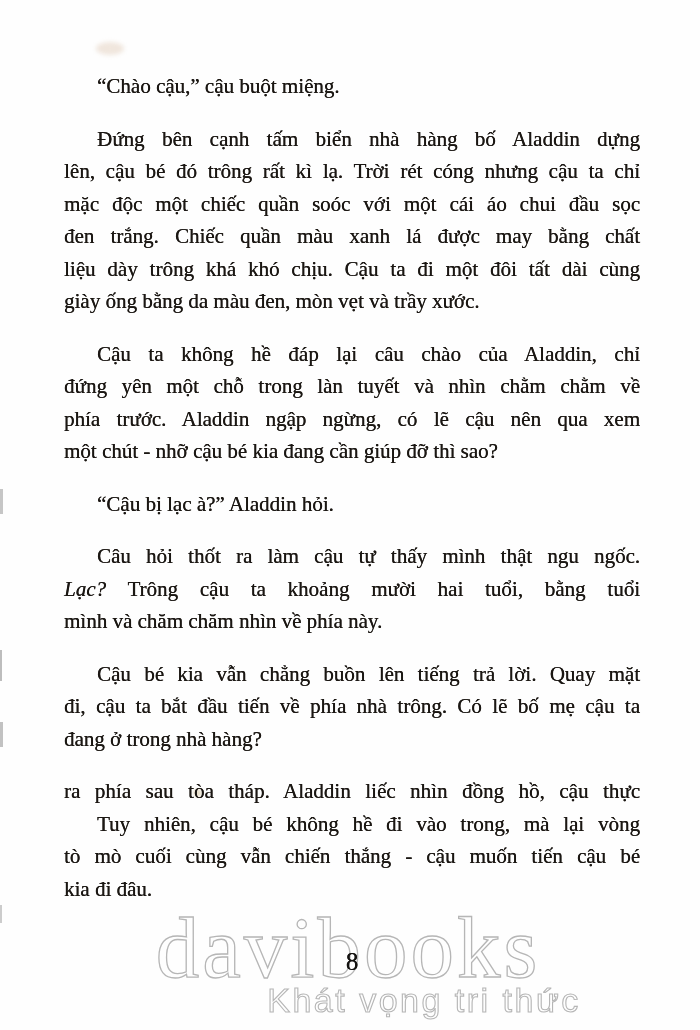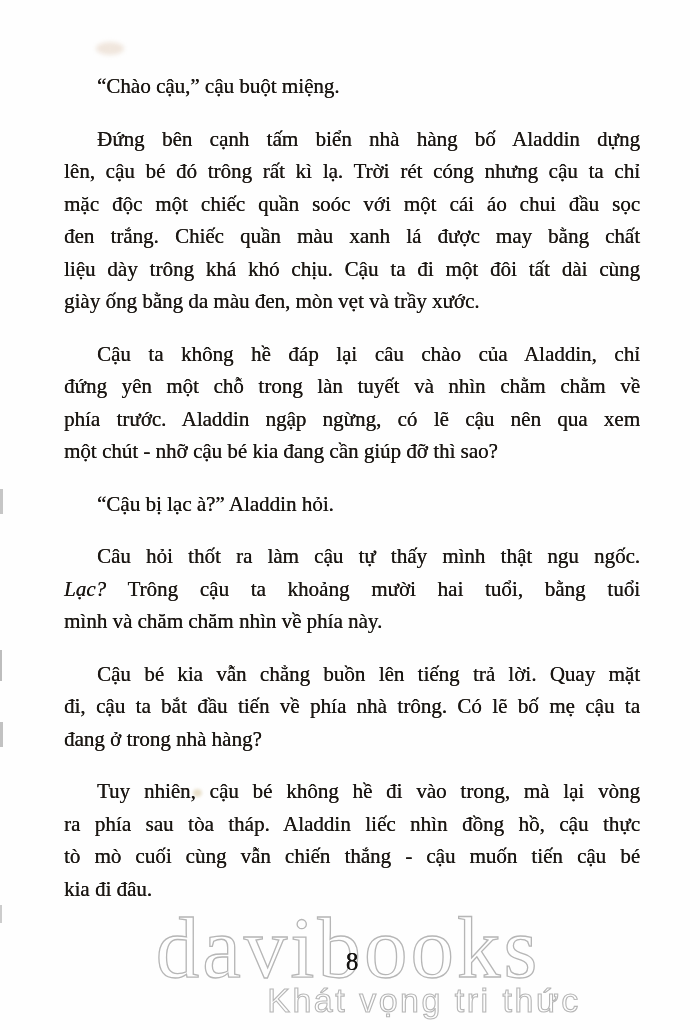--- a/index.html
+++ b/index.html
@@ -135,22 +135,22 @@
         <div class="line first">Câu hỏi thốt ra làm cậu tự thấy mình thật ngu ngốc.</div>
         <div class="line"><i>Lạc?</i><span> Trông cậu ta khoảng mười hai tuổi, bằng tuổi</span></div>
         <div class="line last">mình và chăm chăm nhìn về phía này.</div>
       </div>
       <div class="para">
         <div class="line first">Cậu bé kia vẫn chẳng buồn lên tiếng trả lời. Quay mặt</div>
         <div class="line">đi, cậu ta bắt đầu tiến về phía nhà trông. Có lẽ bố mẹ cậu ta</div>
         <div class="line last">đang ở trong nhà hàng?</div>
       </div>
       <div class="para">
+        <div class="line">ra phía sau tòa tháp. Aladdin liếc nhìn đồng hồ, cậu thực</div>
         <div class="line first">Tuy nhiên, cậu bé không hề đi vào trong, mà lại vòng</div>
-        <div class="line">ra phía sau tòa tháp. Aladdin liếc nhìn đồng hồ, cậu thực</div>
         <div class="line">tò mò cuối cùng vẫn chiến thắng - cậu muốn tiến cậu bé</div>
         <div class="line last">kia đi đâu.</div>
       </div>
     </div>
 
   <div class="page-number">8</div>
 
 </div>
 
 </body></html>

